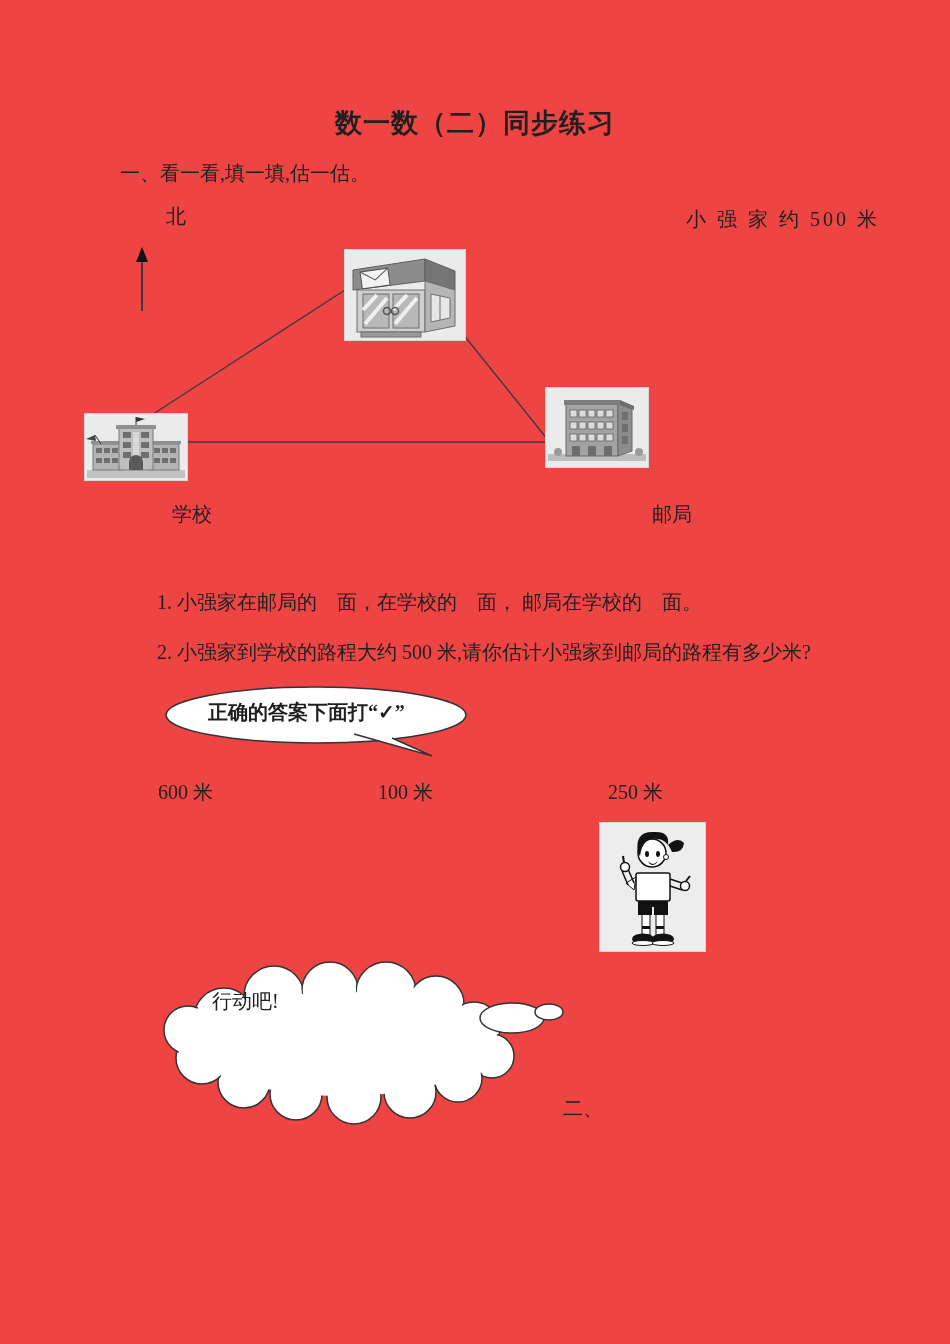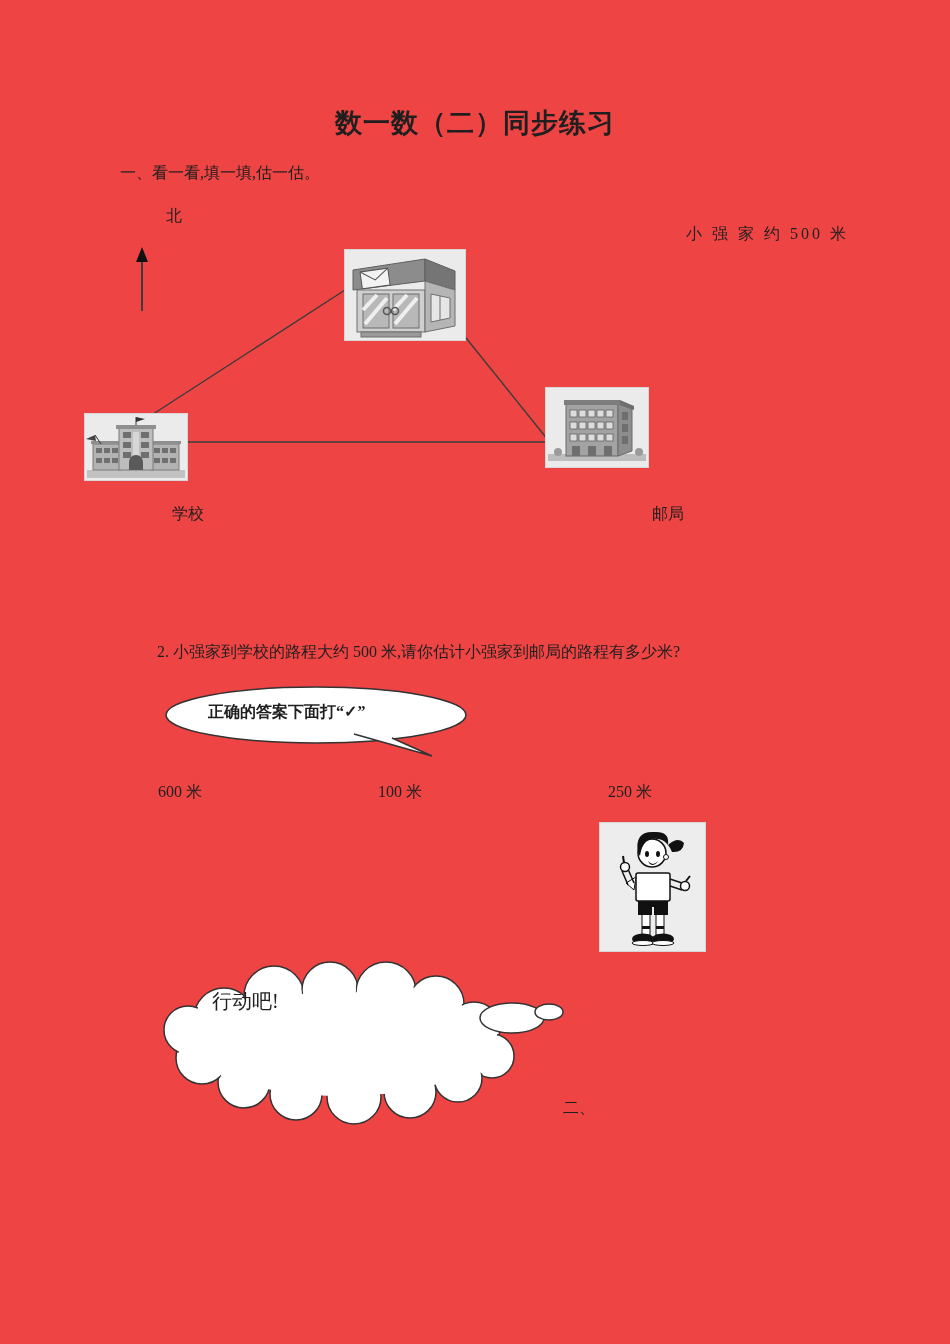--- a/index.html
+++ b/index.html
@@ -5,21 +5,21 @@
   html,body{margin:0;padding:0;background:#fff;}
   .page{
     position:relative;width:950px;height:1344px;background:#ef4444;
     font-family:"Liberation Serif","DejaVu Serif",serif;color:#1f1f1f;overflow:hidden;
   }
   .abs{position:absolute;}
   .title{
     width:950px;text-align:center;font-size:27px;font-weight:bold;
     font-family:"DejaVu Sans","Liberation Sans",sans-serif;letter-spacing:1px;
   }
-  .t20{font-size:16px;line-height:24px;white-space:nowrap;}
+  .t20{font-size:20px;line-height:24px;white-space:nowrap;}
   .spaced{letter-spacing:3px;}
   svg{display:block;}
   .photo{background:#ebebeb;outline:1px solid #d6d6d6;}
   .cloud-text{font-size:20px;line-height:30px;white-space:nowrap;}
 </style>
 </head>
 <body>
 
 <div class="page">
 
@@ -28,21 +28,21 @@
   <div class="abs t20" style="top:161px;left:120px;">一、看一看,填一填,估一估。</div>
 
   <div class="abs" style="top:0;left:0;">
 
     <div class="abs t20" style="top:204px;left:166px;">北</div>
     <svg class="abs" style="top:247px;left:133px;" width="18" height="66" viewBox="0 0 18 66">
       <line x1="9" y1="64" x2="9" y2="11" stroke="#3c3c3c" stroke-width="2"></line>
       <polygon points="9,0 3,15 15,15" fill="#111"></polygon>
     </svg>
 
-    <div class="abs t20 spaced" style="top:222px;left:686px;text-align:right;">小 强 家 约  500  米</div>
+    <div class="abs t20 spaced" style="top:207px;left:686px;text-align:right;">小 强 家 约  500  米</div>
 
     <svg class="abs" style="top:240px;left:60px;pointer-events:none;" width="640" height="260" viewBox="0 0 640 260">
       <line x1="285" y1="50" x2="87" y2="178" stroke="#3c3c3c" stroke-width="1.4"></line>
       <line x1="390" y1="78" x2="488" y2="200" stroke="#3c3c3c" stroke-width="1.4"></line>
       <line x1="127" y1="202" x2="486" y2="202" stroke="#3c3c3c" stroke-width="1.6"></line>
     </svg>
 
     <svg class="abs photo" style="top:250px;left:345px;" width="120" height="90" viewBox="0 0 120 90">
       <rect x="0" y="0" width="120" height="90" fill="#ebebeb"></rect>
       <polygon points="8,20 80,9 80,31 8,40" fill="#8c8c8c" stroke="#5f5f5f"></polygon>
@@ -138,20 +138,21 @@
         <rect x="76" y="24" width="6" height="8"></rect>
           <rect x="76" y="36" width="6" height="8"></rect>
           <rect x="76" y="48" width="6" height="8"></rect>
       </g>
     </svg>
 
     <div class="abs t20" style="top:502px;left:172px;">学校</div>
     <div class="abs t20" style="top:502px;left:652px;">邮局</div>
   </div>
 
+  <div class="abs t20" style="top:590px;left:157px;">1.  小强家在邮局的　面，在学校的　面， 邮局在学校的　面。</div>
   <div class="abs t20" style="top:640px;left:157px;">2.  小强家到学校的路程大约 500 米,请你估计小强家到邮局的路程有多少米?</div>
 
   <svg class="abs" style="top:683px;left:160px;" width="320" height="85" viewBox="0 0 320 85">
     <ellipse cx="156" cy="32" rx="150" ry="28" fill="#fff" stroke="#333" stroke-width="1.5"></ellipse>
     <path d="M232,55 L272,73 L194,51" fill="#fff" stroke="#333" stroke-width="1.5"></path>
   </svg>
   <div class="abs t20" style="top:700px;left:208px;font-weight:bold;">正确的答案下面打“✓”</div>
 
   <div class="abs t20" style="top:780px;left:158px;">600 米</div>
   <div class="abs t20" style="top:780px;left:378px;">100 米</div>

